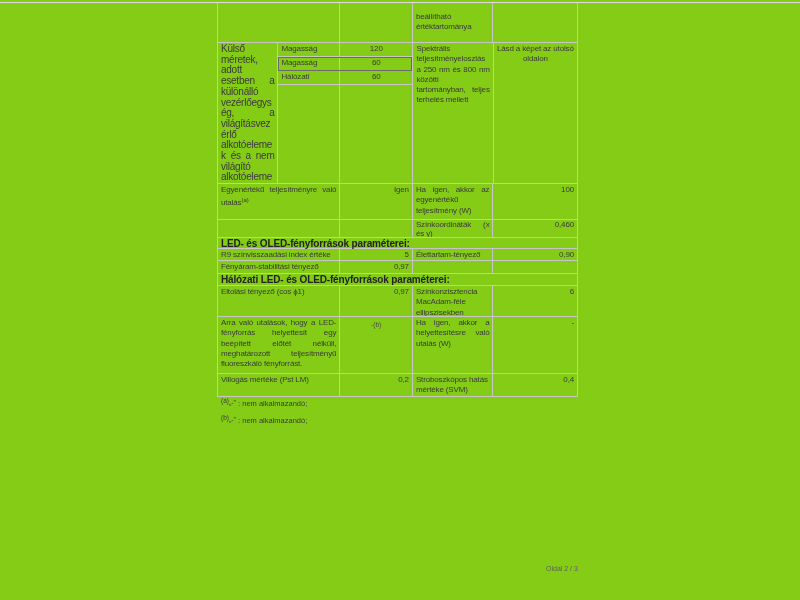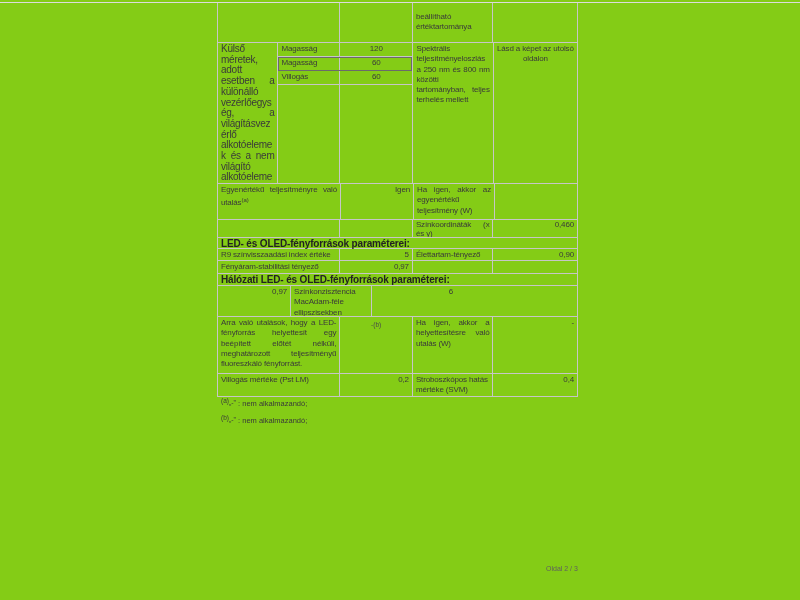--- a/index.html
+++ b/index.html
@@ -84,37 +84,38 @@
       <div class="mid">
         <div class="subrow">
           <div class="name">Magasság</div>
           <div class="sval">120</div>
         </div>
         <div class="subrow selected">
           <div class="name">Magasság</div>
           <div class="sval">60</div>
         </div>
         <div class="subrow">
-          <div class="name">Villogás</div>
+          <div class="name">Hálózati</div>
           <div class="sval">60</div>
         </div>
         <div class="subfill">
             <div class="name"></div>
           </div>
       </div>
       <div class="cell w4 just">Spektrális teljesítményeloszlás a 250 nm és 800 nm közötti tartományban, teljes terhelés mellett</div>
       <div class="cell w5 last center">Lásd a képet az utolsó oldalon</div>
     </div>
 
     <div class="row r-eq">
       <div class="cell w12 just">
         <span>Egyenértékű teljesítményre való utalás</span><span class="sup">(a)</span>
       </div>
       <div class="cell w3 val">Igen</div>
       <div class="cell w4 just">Ha igen, akkor az egyenértékű teljesítmény (W)</div>
+      <div class="cell w5 last val">100</div>
     </div>
 
     <div class="row r-chrom">
       <div class="cell w12 chrom-cell"></div>
       <div class="cell w3 chrom-cell"></div>
       <div class="cell w4 just chrom-cell">Színkoordináták (x és y)</div>
       <div class="cell w5 last val chrom-cell">0,460</div>
     </div>
 
     <div class="row r-hdr1">
@@ -133,20 +134,21 @@
       <div class="cell w3 val">0,97</div>
       <div class="cell w4"></div>
       <div class="cell w5 last"></div>
     </div>
 
     <div class="row r-hdr2">
       <div class="hdr-cell">Hálózati LED- és OLED-fényforrások paraméterei:</div>
     </div>
 
     <div class="row r-disp">
+      <div class="cell w12">Eltolási tényező (cos ϕ1)</div>
       <div class="cell w3 val">0,97</div>
       <div class="cell w4">Színkonzisztencia MacAdam-féle ellipszisekben</div>
       <div class="cell w5 last val">6</div>
     </div>
 
     <div class="row r-repl">
       <div class="cell w12 just">Arra való utalások, hogy a LED-fényforrás helyettesít egy beépített előtét nélküli, meghatározott teljesítményű fluoreszkáló fényforrást.</div>
       <div class="cell w3">
         <span class="tiny-ref"><span>-</span><span>(b)</span></span>
       </div>

